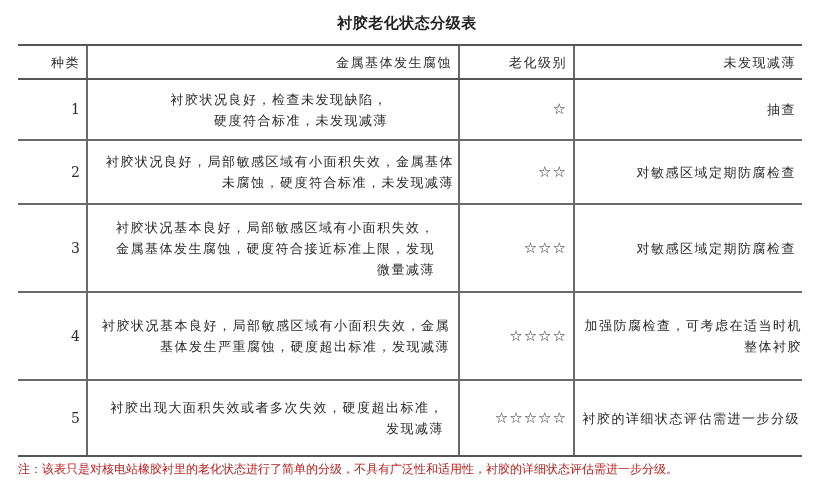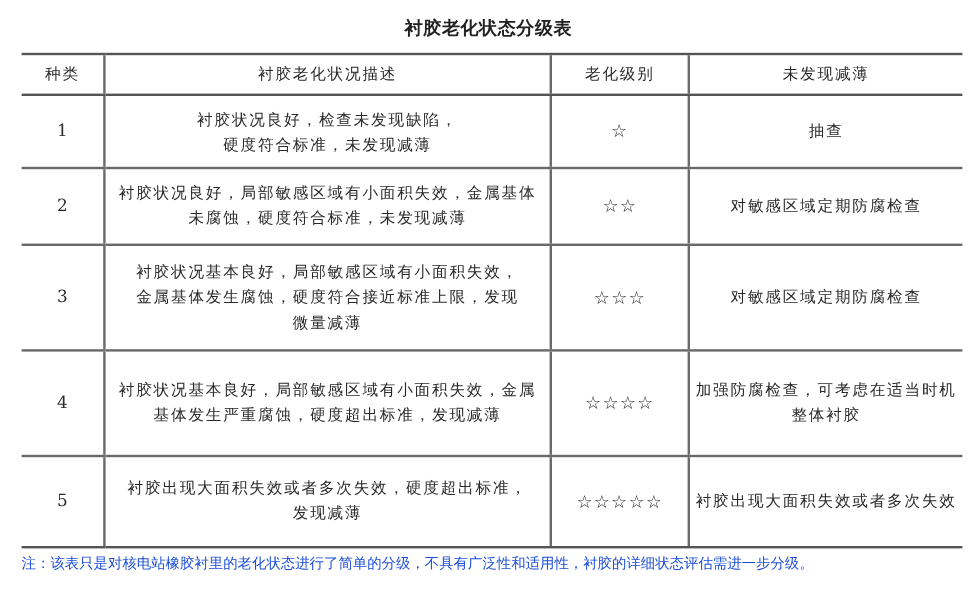--- a/index.html
+++ b/index.html
@@ -3,50 +3,50 @@
 <meta charset="utf-8">
 <style>
   html, body { margin:0; padding:0; background:#ffffff; }
   body { width:814px; height:495px; position:relative; overflow:hidden;
          font-family:"DejaVu Serif", "Liberation Serif", serif; color:#2a2a2a; }
   .title { position:absolute; left:0; width:814px; top:14px; text-align:center;
            font-family:"DejaVu Sans", "Liberation Sans", sans-serif; font-weight:bold;
            font-size:15px; color:#222; letter-spacing:0.5px; }
   table { position:absolute; left:18px; top:44px; width:784px; border-collapse:collapse;
           table-layout:fixed; }
-  td, th { text-align:center; vertical-align:middle; font-size:13px; line-height:21px;
+  td, th { text-align:right; vertical-align:middle; font-size:13px; line-height:21px;
            font-weight:normal; color:#2a2a2a; padding:0 6px; letter-spacing:1.5px; }
   thead tr { height:34px; }
   thead th { border-top:2px solid #555; border-bottom:2px solid #555; }
   tbody td { border-bottom:2px solid #6a6a6a; }
   tbody tr:last-child td { border-bottom:2px solid #555; }
   th + th, td + td { border-left:2px solid #6a6a6a; }
   tr.r1 { height:61px; } tr.r2 { height:64px; } tr.r3 { height:88px; }
   tr.r4 { height:88px; } tr.r5 { height:61px; }
   .num { font-size:14px; letter-spacing:0; }
   .stars { font-size:15px; letter-spacing:1px; }
   .note { position:absolute; left:18px; top:461px; font-family:"DejaVu Sans", "Liberation Sans", sans-serif;
-          font-size:12px; color:#1d4ed8; }
+          font-size:12px; color:#b91c1c; }
 </style>
 </head>
 <body>
 
 <div class="title">衬胶老化状态分级表</div>
 
 <table>
   <colgroup>
     <col style="width:69px">
       <col style="width:372px">
       <col style="width:115px">
       <col style="width:228px">
   </colgroup>
   <thead>
     <tr>
       <th>种类</th>
-      <th>衬胶老化状况描述</th>
+      <th>金属基体发生腐蚀</th>
       <th>老化级别</th>
       <th>未发现减薄</th>
     </tr>
   </thead>
   <tbody>
     <tr class="r1">
       <td class="num">1</td>
       <td style="padding:0 70px;font-family:Liberation Serif, serif;">衬胶状况良好，检查未发现缺陷，硬度符合标准，未发现减薄</td>
       <td class="stars">☆</td>
       <td>抽查</td>
@@ -66,18 +66,18 @@
     <tr class="r4">
       <td class="num">4</td>
       <td style="padding:0 8px;">衬胶状况基本良好，局部敏感区域有小面积失效，金属基体发生严重腐蚀，硬度超出标准，发现减薄</td>
       <td class="stars">☆☆☆☆</td>
       <td style="padding:0 0;">加强防腐检查，可考虑在适当时机整体衬胶</td>
     </tr>
     <tr class="r5">
       <td class="num">5</td>
       <td style="padding:16px 14px;">衬胶出现大面积失效或者多次失效，硬度超出标准，发现减薄</td>
       <td class="stars">☆☆☆☆☆</td>
-      <td style="padding:0 2px;">衬胶出现大面积失效或者多次失效</td>
+      <td style="padding:0 2px;">衬胶的详细状态评估需进一步分级</td>
     </tr>
   </tbody>
 </table>
 
 <div class="note">注：该表只是对核电站橡胶衬里的老化状态进行了简单的分级，不具有广泛性和适用性，衬胶的详细状态评估需进一步分级。</div>
 
 </body></html>

